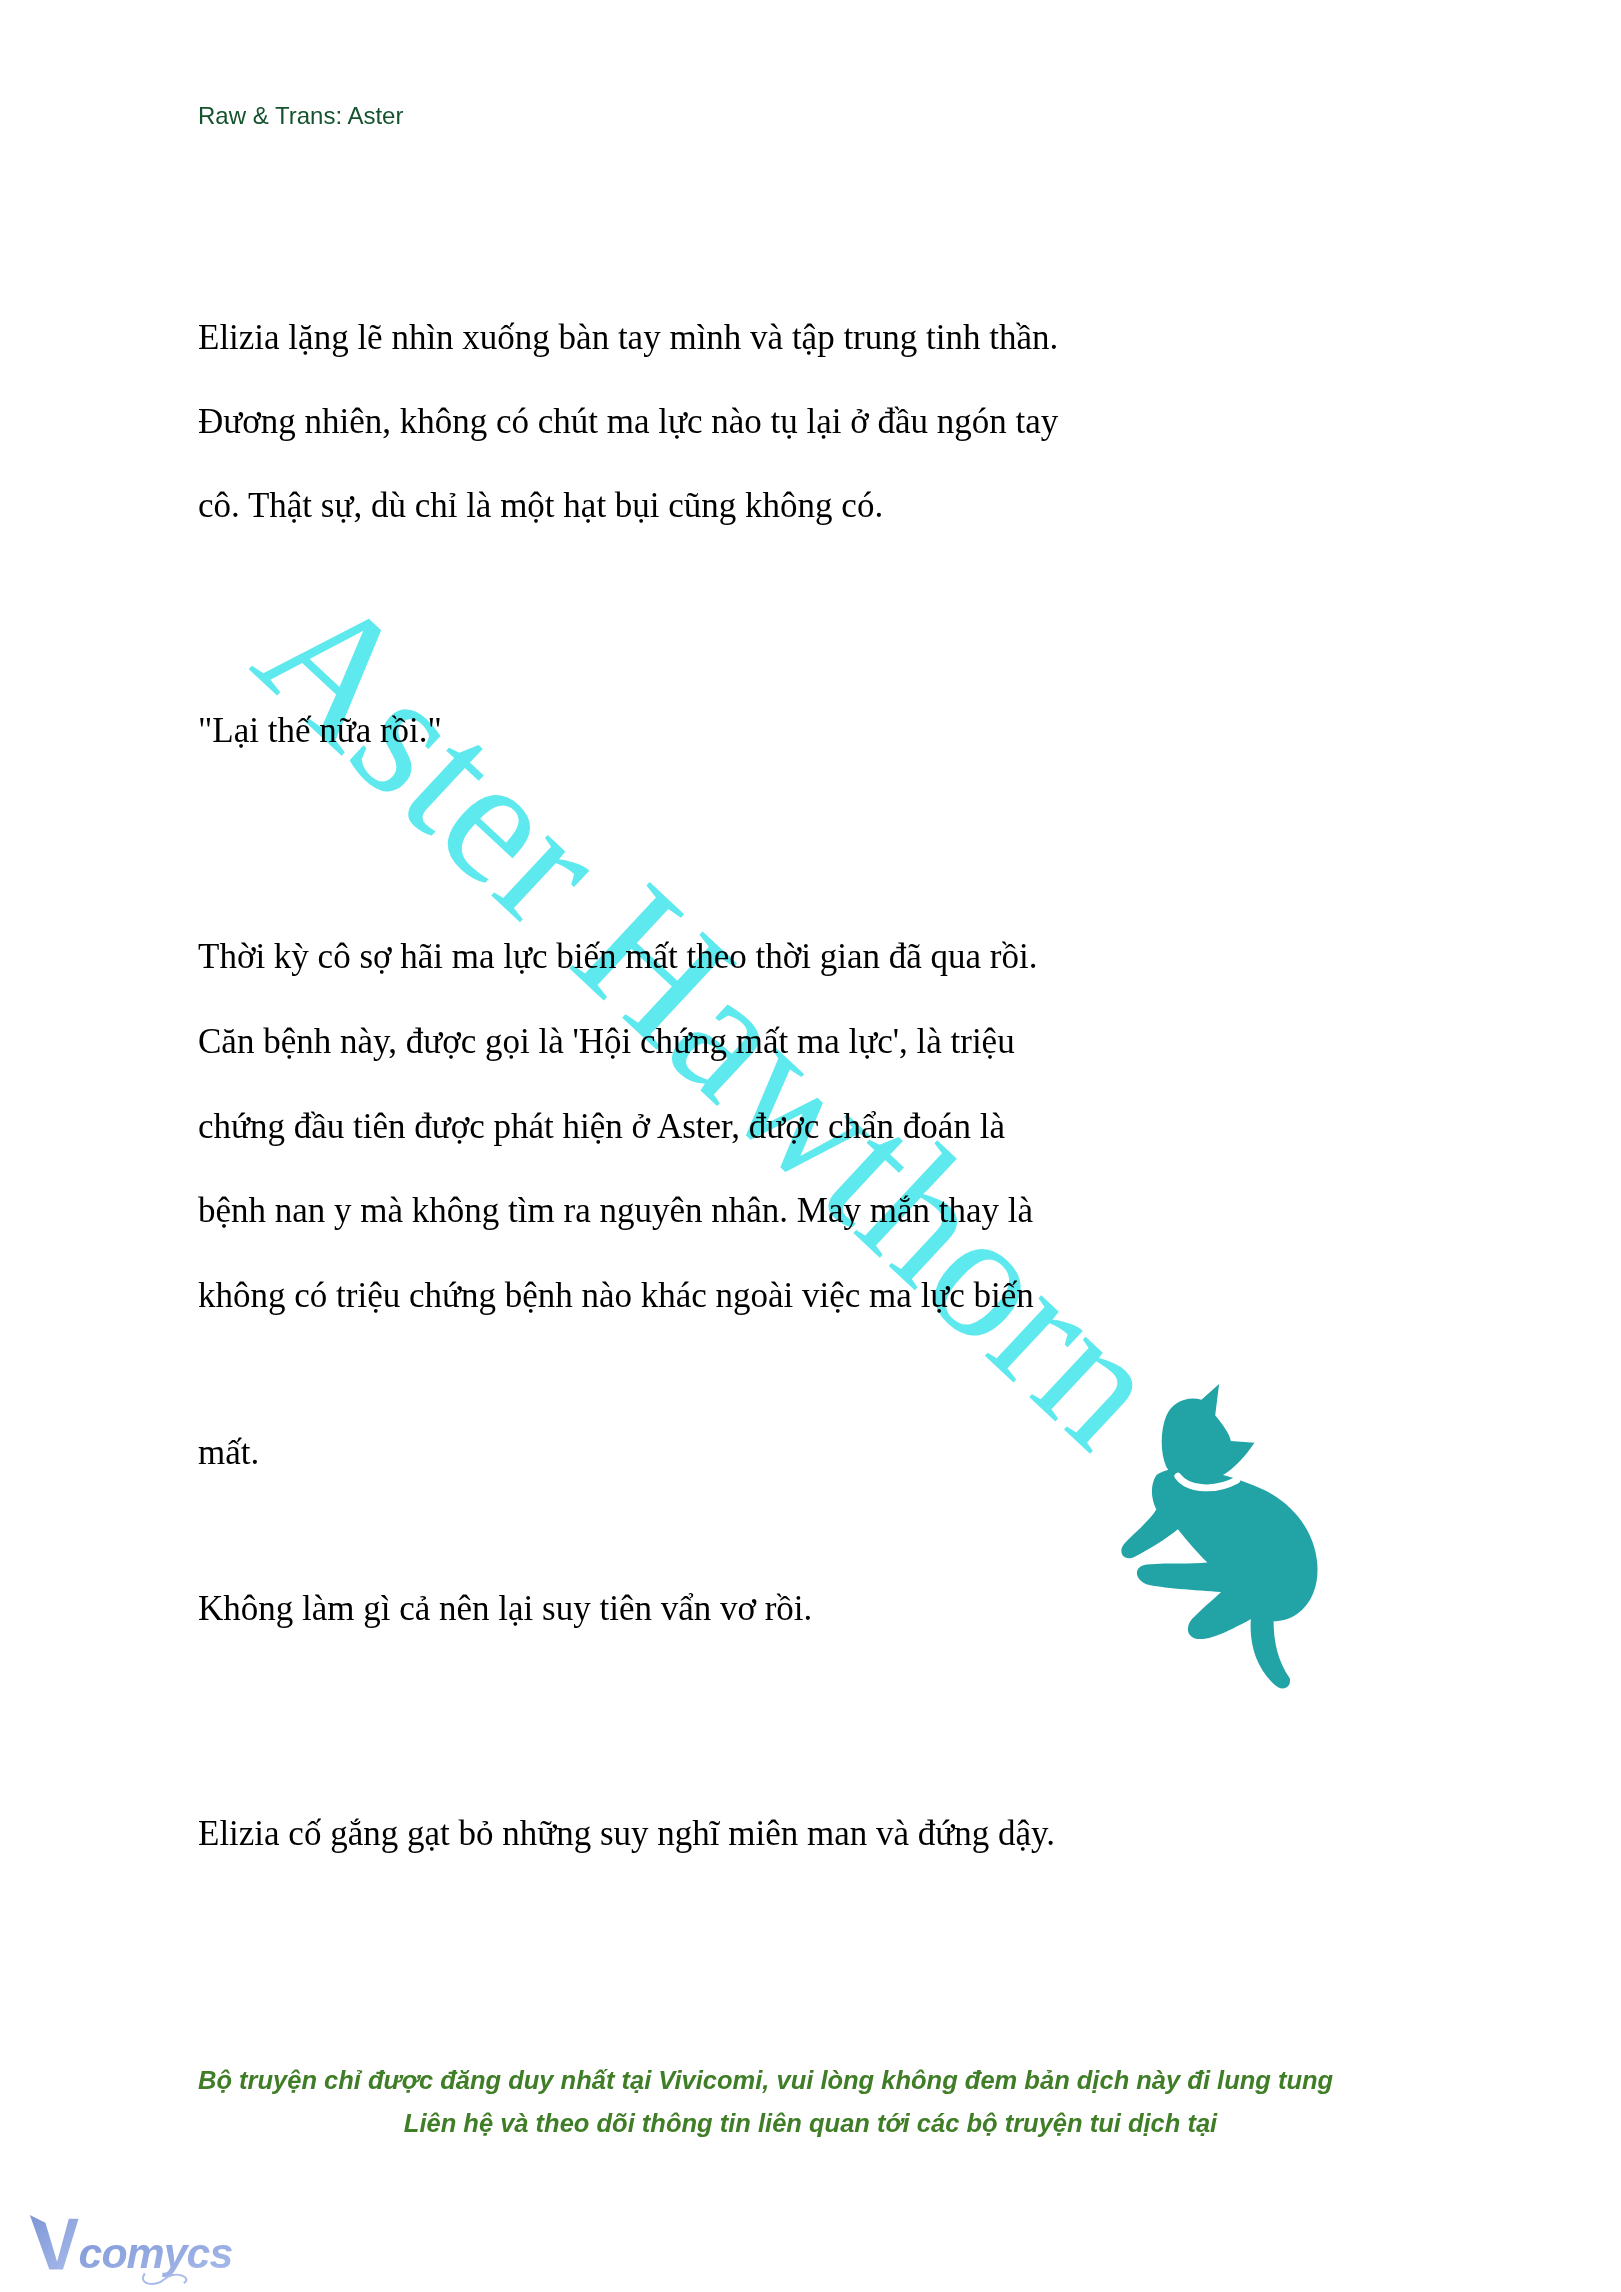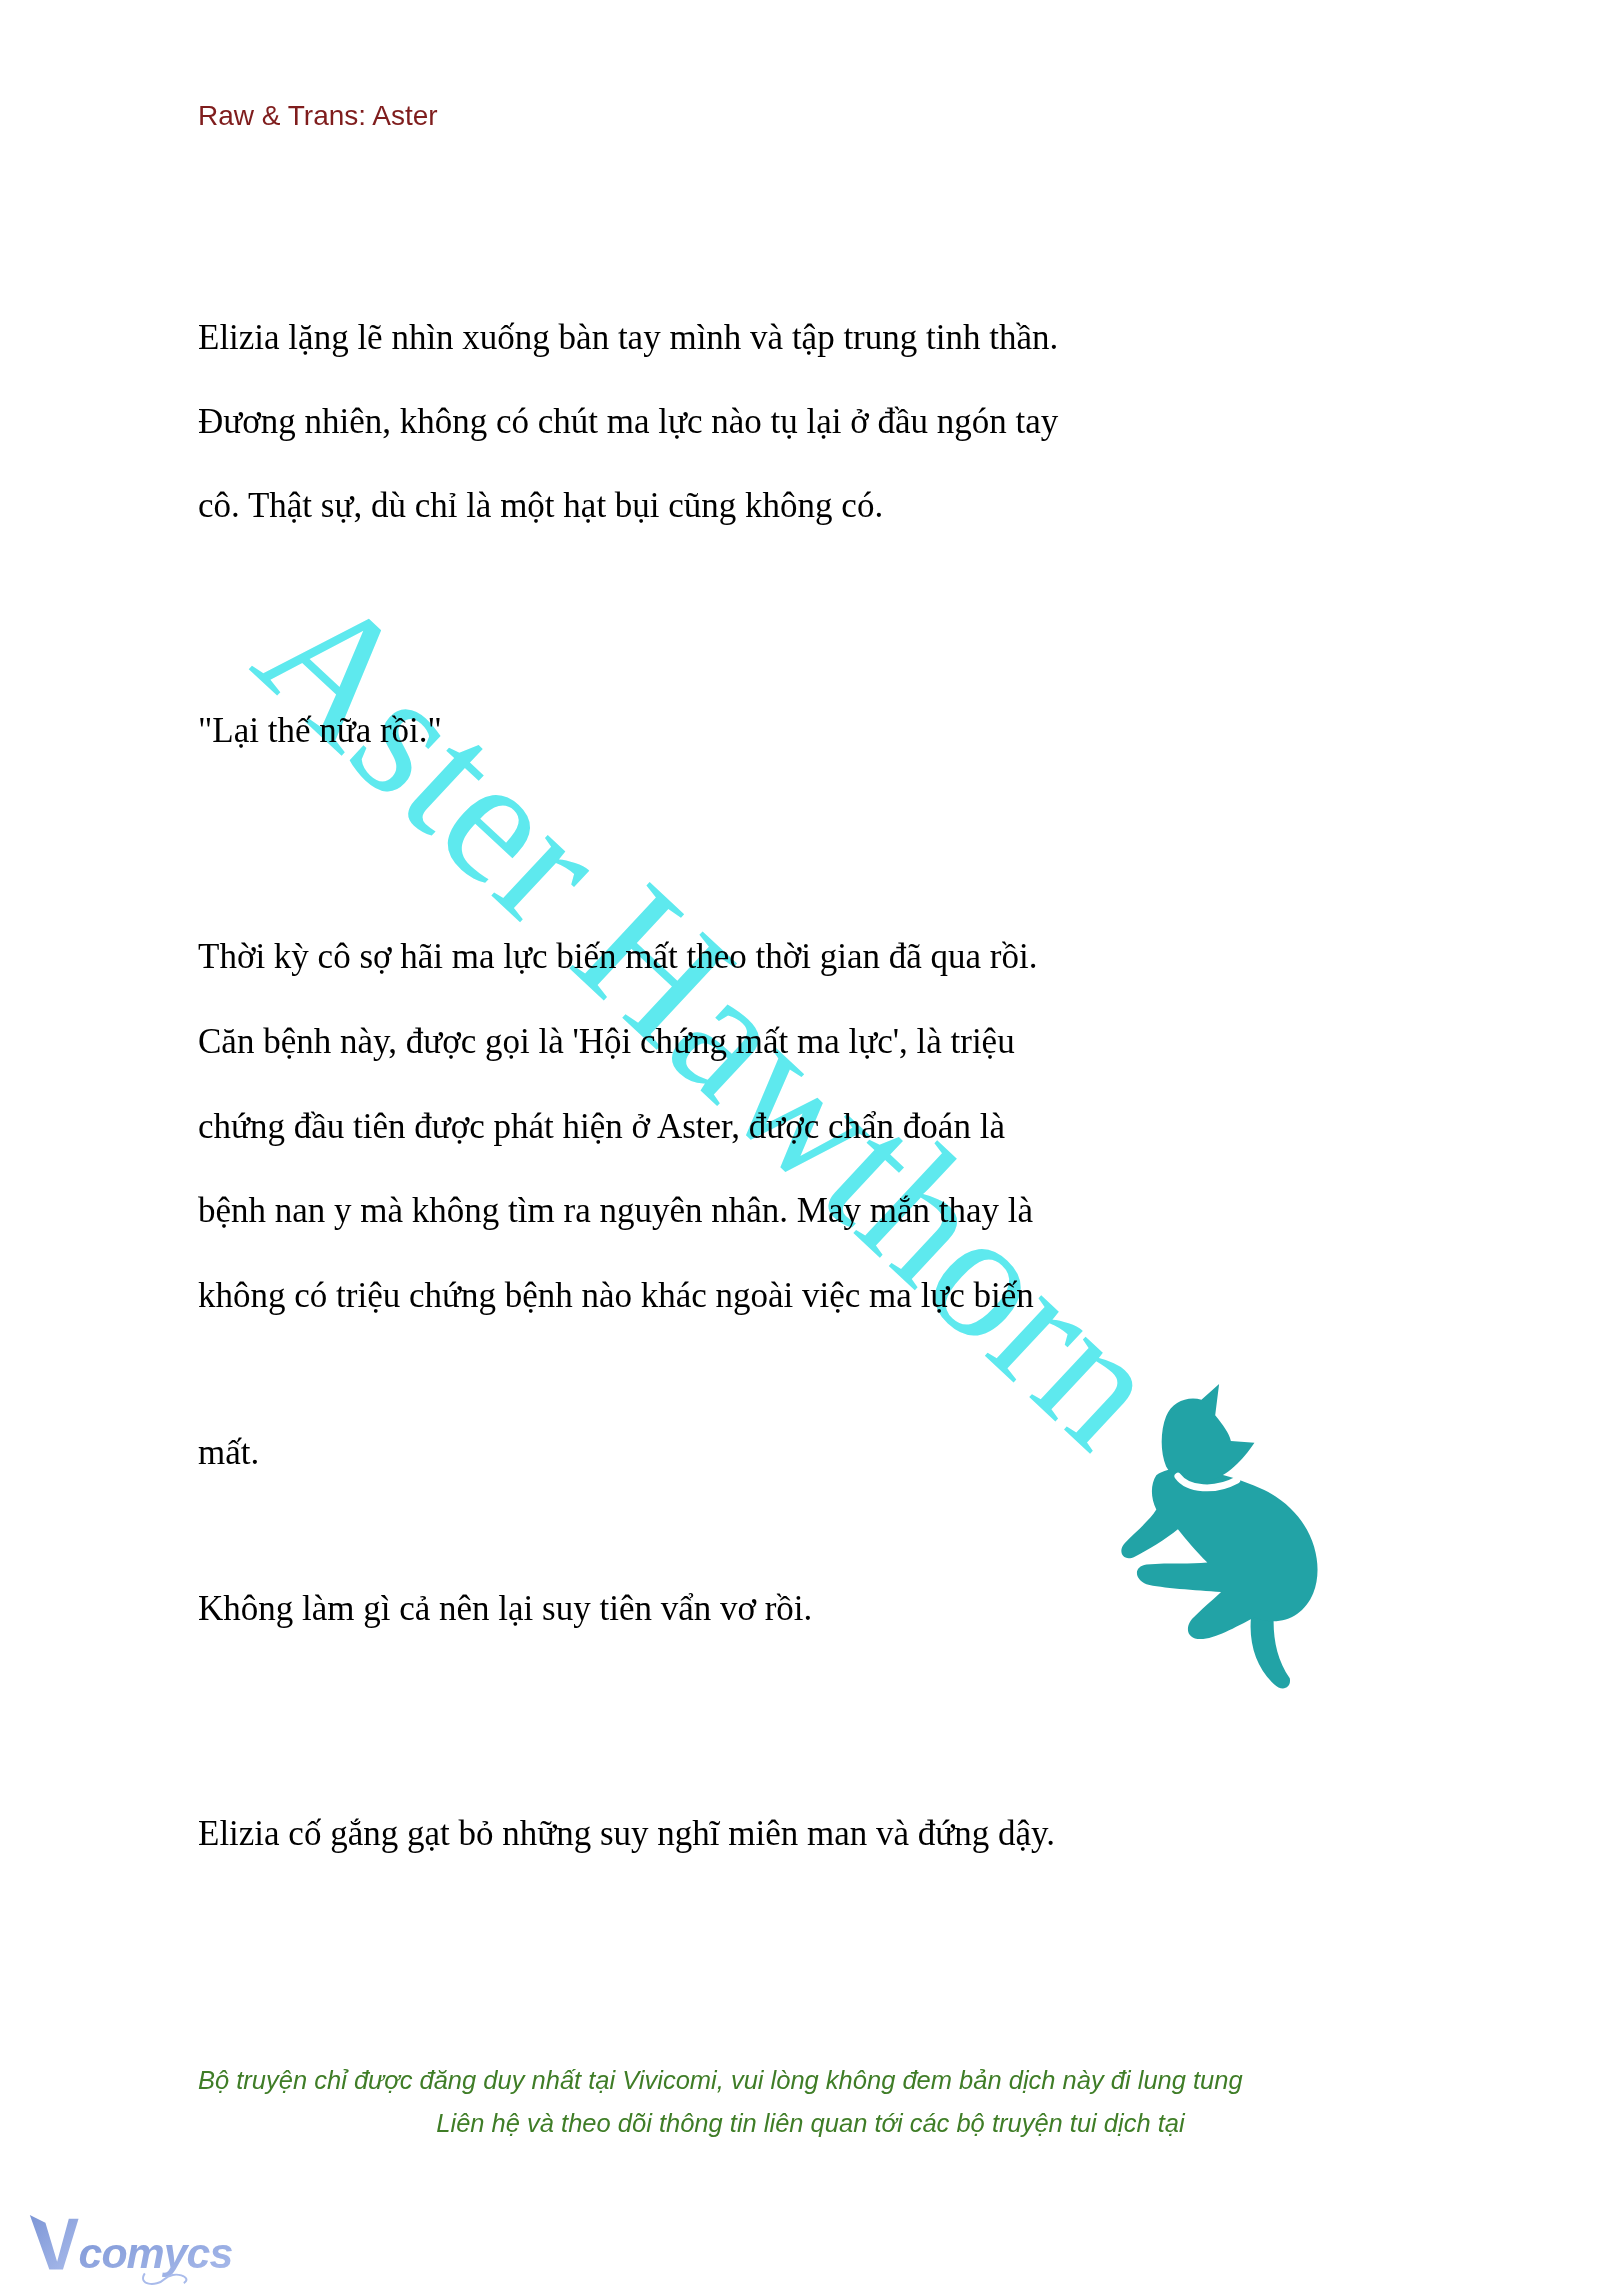--- a/index.html
+++ b/index.html
@@ -18,23 +18,23 @@
       left: 0; top: 0;
       width: 1621px;
       height: 2293px;
       background: #ffffff;
     }
     .header {
       position: absolute;
       left: 198px;
       top: 98px;
       font-family: "Liberation Sans", sans-serif;
-      font-size: 28px;
+      font-size: 24px;
       line-height: 35px;
-      color: #7f1d1d;
+      color: #14532d;
       white-space: nowrap;
     }
     .body-line {
       position: absolute;
       left: 198px;
       font-family: "Liberation Serif", serif;
       font-size: 35px;
       line-height: 59px;
       color: #000000;
       white-space: nowrap;
@@ -62,21 +62,21 @@
       height: 314px;
       z-index: 4;
     }
     .footer-line {
       position: absolute;
       left: 0;
       width: 1621px;
       text-align: center;
       font-family: "Liberation Sans", sans-serif;
       font-style: italic;
-      font-weight: normal;
+      font-weight: bold;
       font-size: 25.5px;
       line-height: 29px;
       color: #3f7d27;
       white-space: nowrap;
     }
     .footer-line.first {
       left: 198px;
       width: auto;
       text-align: left;
     }

